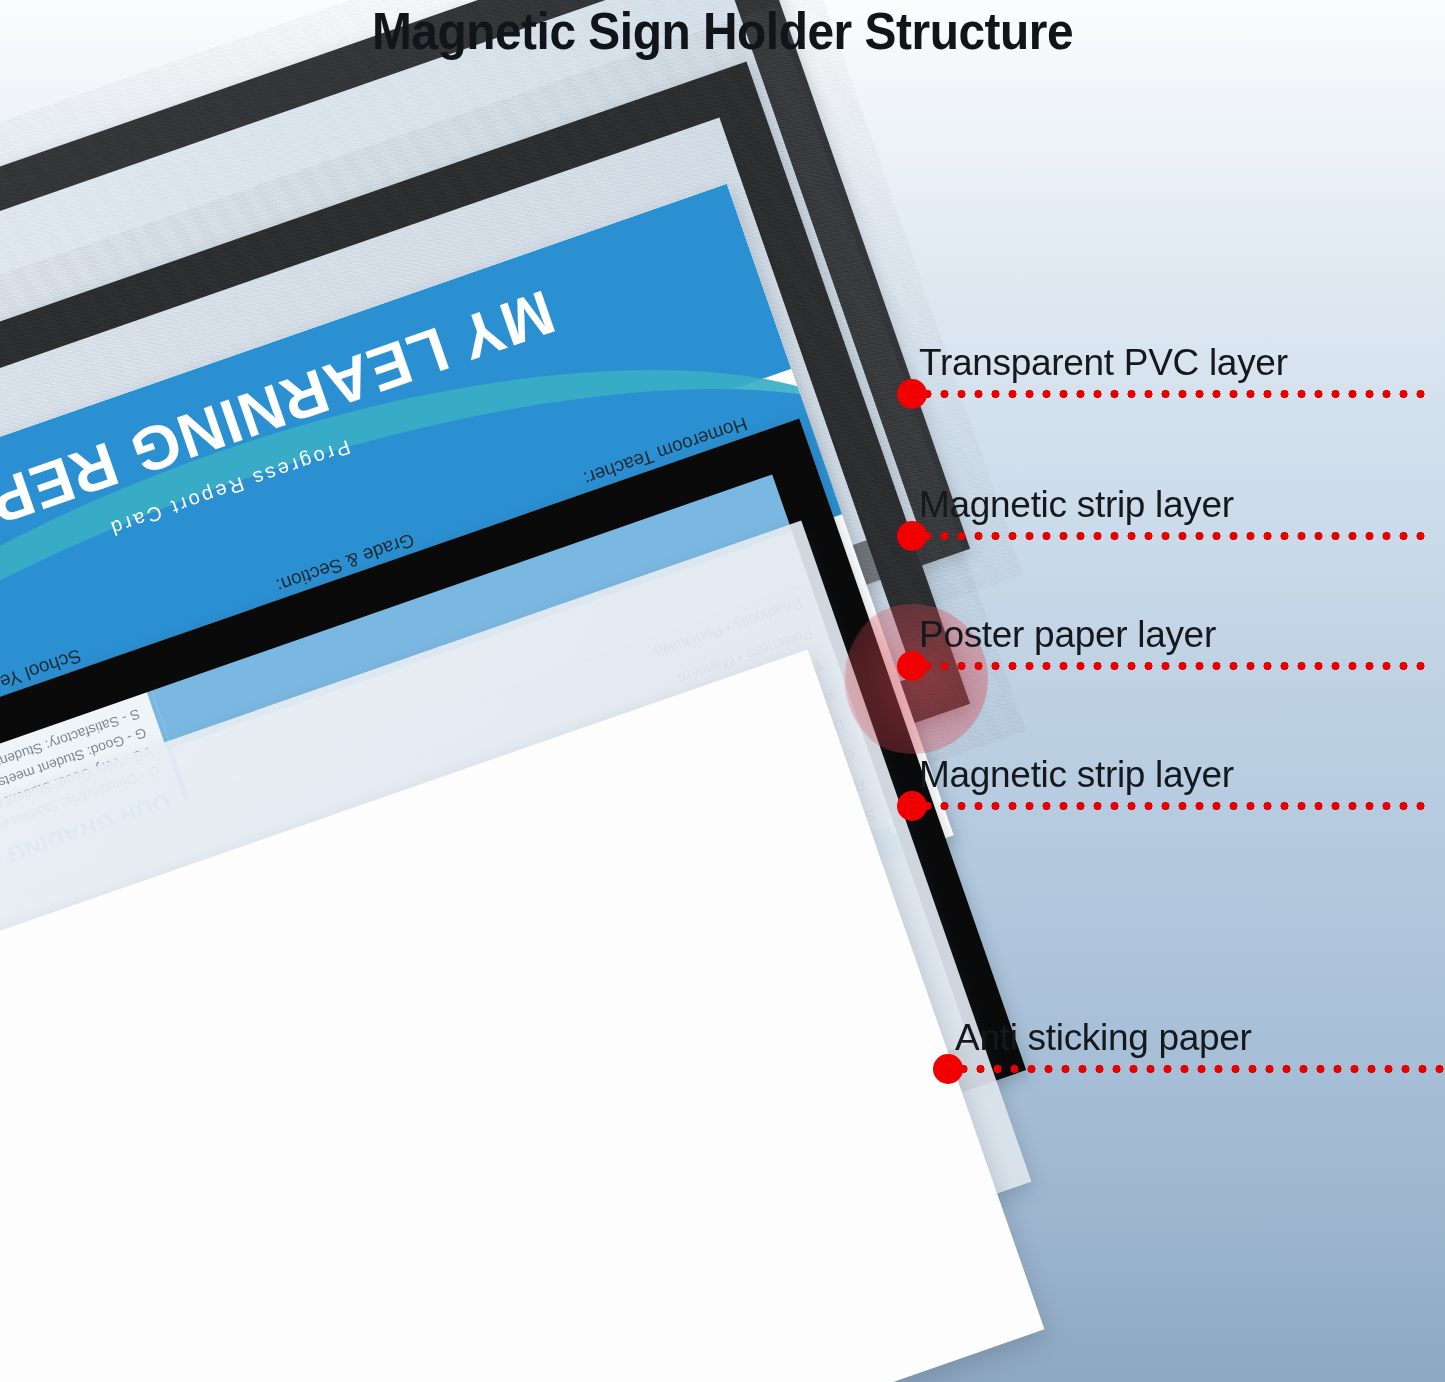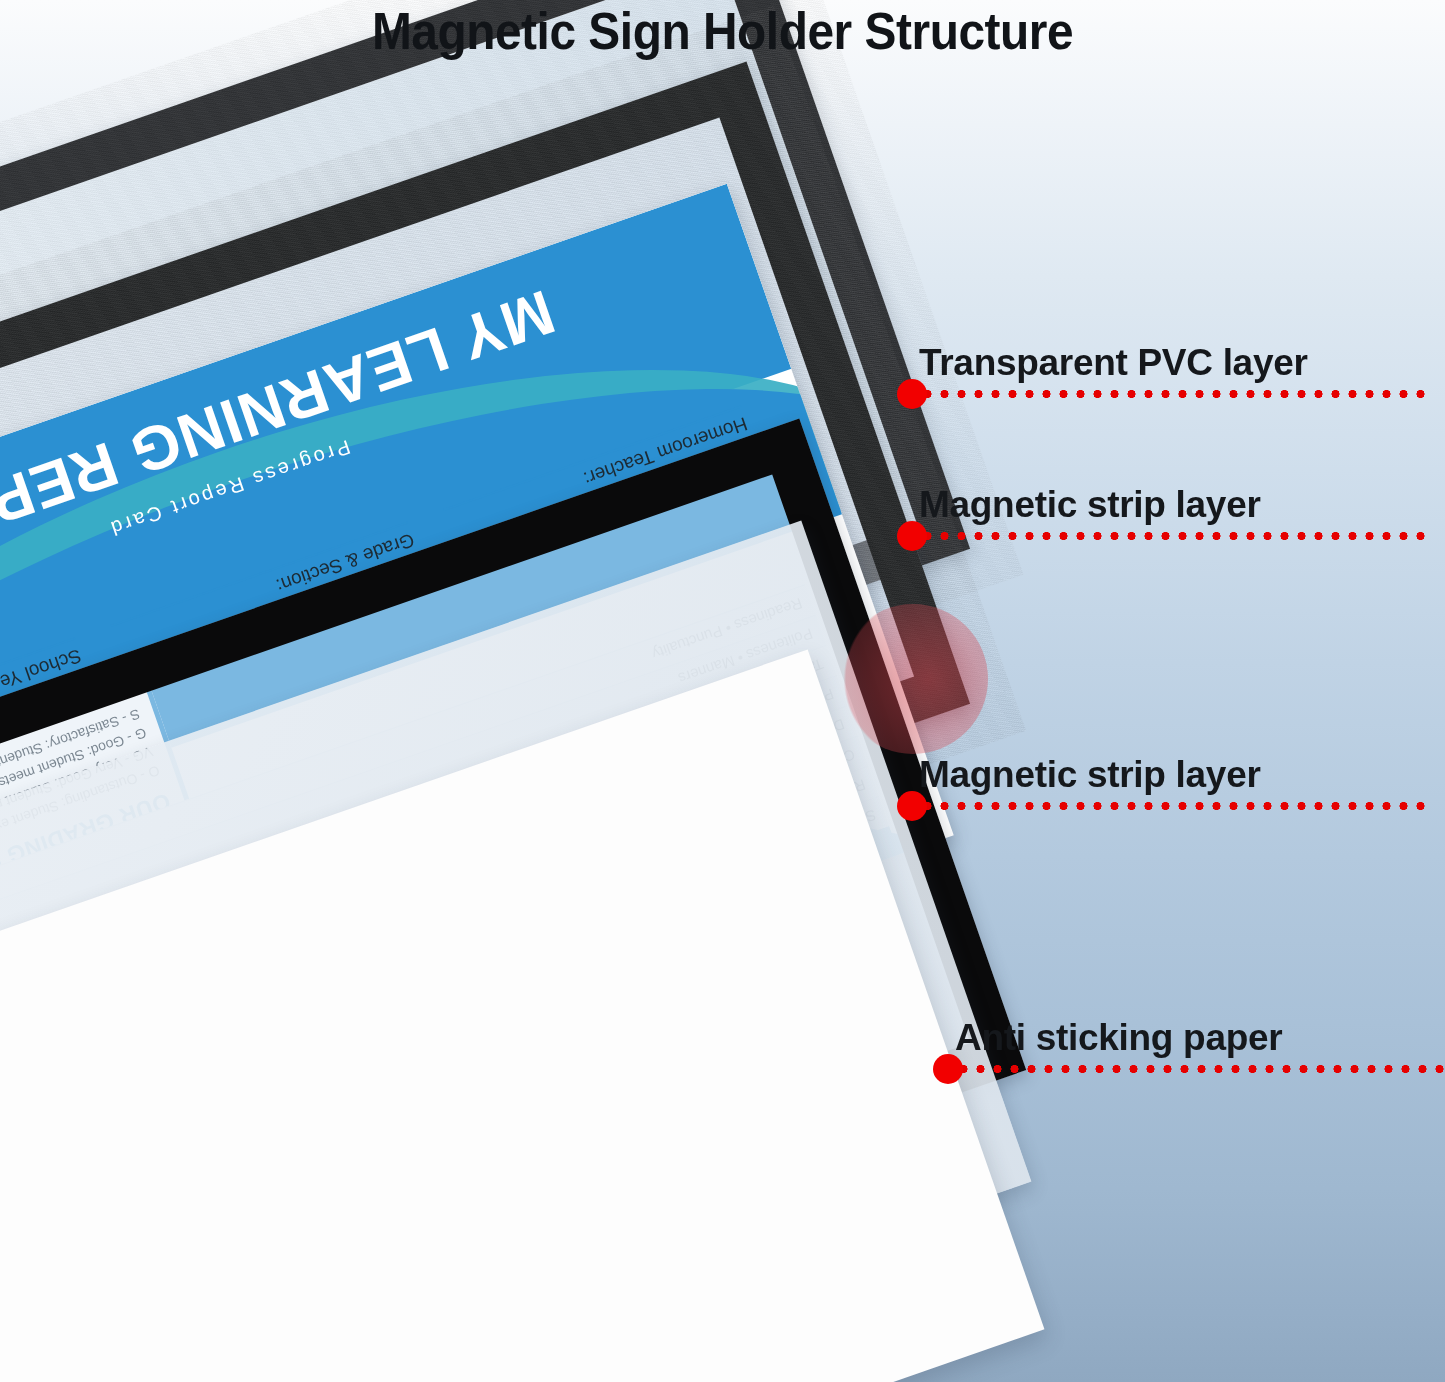--- a/index.html
+++ b/index.html
@@ -322,21 +322,21 @@
     width: 1445px; height: 1382px;
     z-index: 50;
   }
   .callout { position: absolute; }
   .callout .label {
     position: absolute;
     left: 0;
     bottom: 14px;
     white-space: nowrap;
     font-size: 37px;
-    font-weight: bold;
+    font-weight: normal;
     color: #15181c;
     letter-spacing: -0.3px;
   }
   .callout .leader {
     position: absolute;
     left: 0;
     bottom: 0;
     height: 8px;
     background-image: radial-gradient(circle, #e60000 42%, rgba(230,0,0,0) 44%);
     background-size: 17px 8px;
@@ -476,20 +476,25 @@
       <div class="leader" style="width:510px;"></div>
       <div class="dot"></div>
     </div>
 
     <div class="callout" style="left:919px; top:472px; width:510px; height:68px;">
       <div class="label">Magnetic strip layer</div>
       <div class="leader" style="width:510px;"></div>
       <div class="dot"></div>
     </div>
 
+    <div class="callout" style="left:919px; top:602px; width:510px; height:68px;">
+      <div class="label">Poster paper layer</div>
+      <div class="leader" style="width:510px;"></div>
+      <div class="dot"></div>
+    </div>
 
     <div class="callout" style="left:919px; top:742px; width:510px; height:68px;">
       <div class="label">Magnetic strip layer</div>
       <div class="leader" style="width:510px;"></div>
       <div class="dot"></div>
     </div>
 
 
     <div class="callout" style="left:919px; top:1005px; width:510px; height:68px;margin-left:36px;">
       <div class="label">Anti sticking paper</div>

